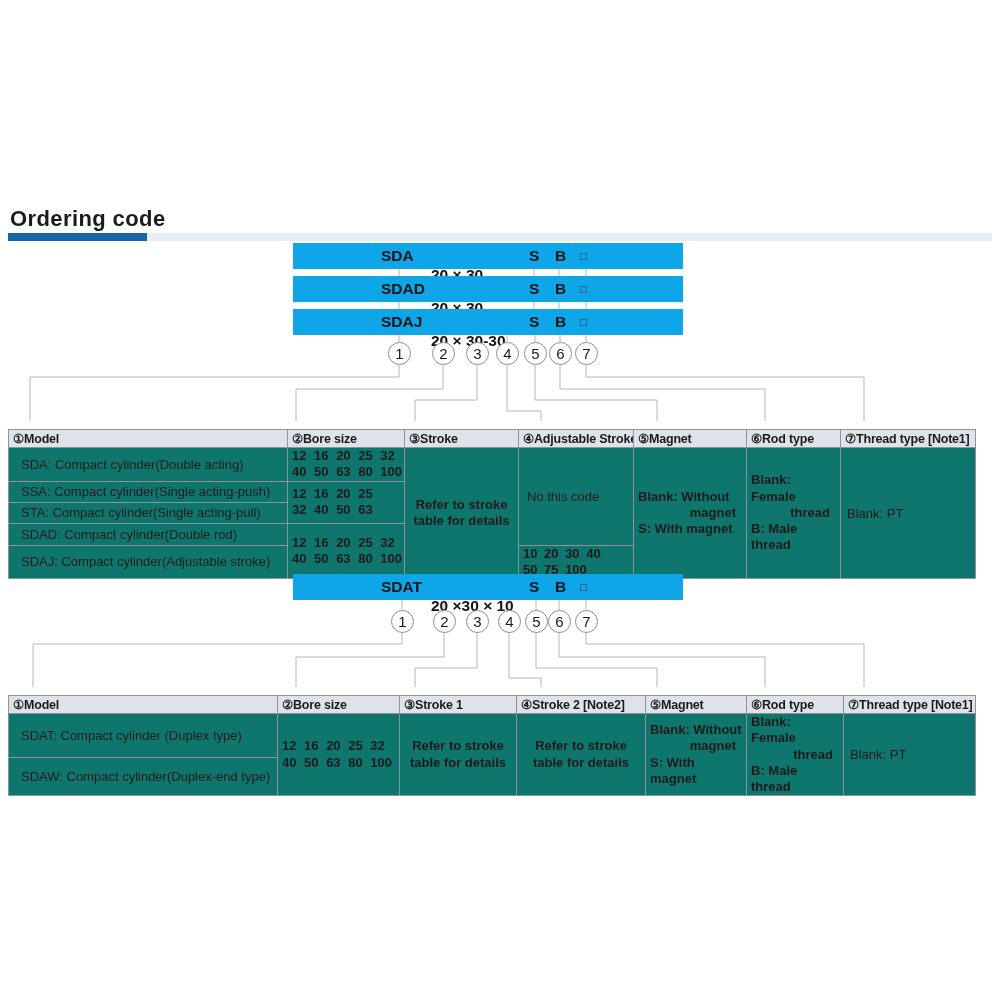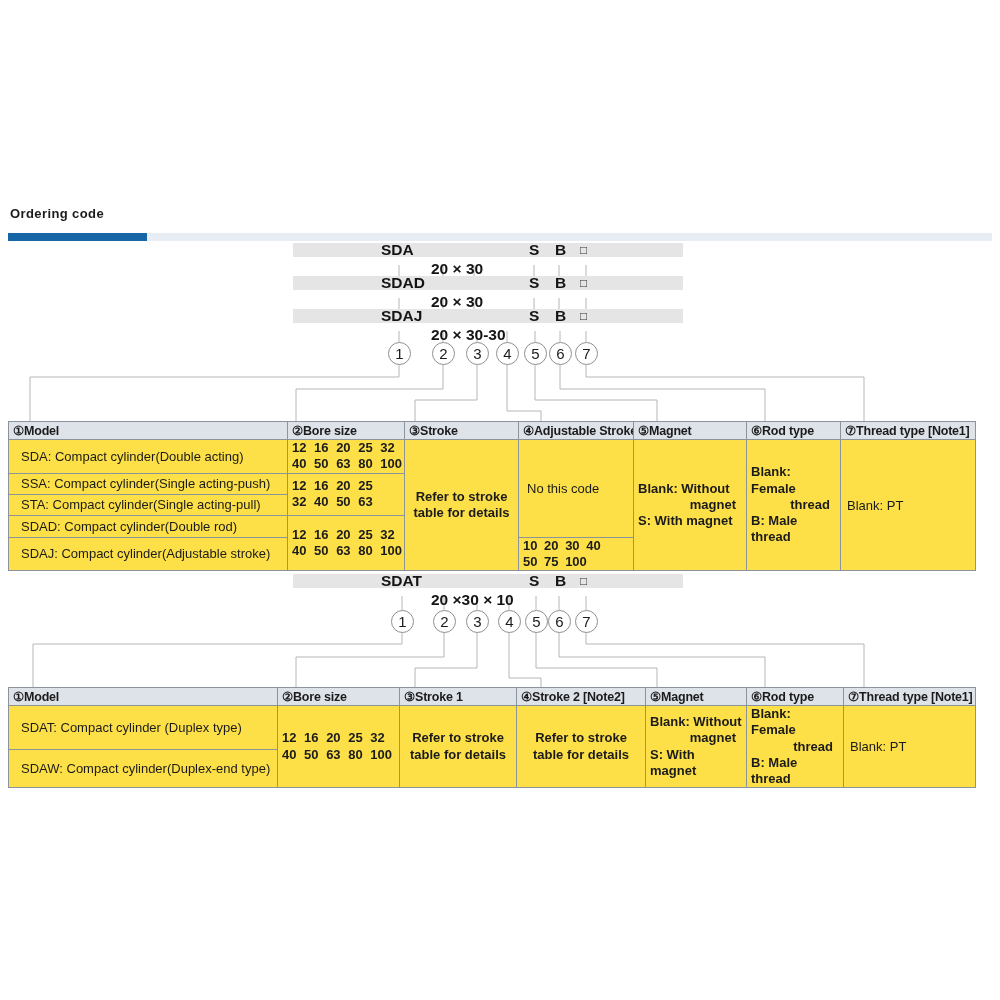--- a/index.html
+++ b/index.html
@@ -1,32 +1,32 @@
 <!DOCTYPE html>
 <html><head>
 <meta charset="utf-8">
 <style>
   html,body{margin:0;padding:0;background:#fff;}
   .page{position:relative;width:1000px;height:1000px;background:#fff;
         font-family:"Liberation Sans",sans-serif;color:#1b1b1b;overflow:hidden;}
   svg.conn{position:absolute;left:0;top:0;z-index:1;}
-  .title{position:absolute;left:10px;top:206px;font-size:13px;font-weight:bold;letter-spacing:.4px;}
+  .title{position:absolute;left:10px;top:206px;font-size:22px;font-weight:bold;letter-spacing:.4px;}
   .rule-dark{position:absolute;left:8px;top:233px;width:139px;height:8px;background:#1565a7;}
   .rule-light{position:absolute;left:147px;top:233px;width:845px;height:8px;background:#e8edf3;}
 
-  .codebar{position:absolute;left:293px;width:390px;height:14px;background:#e5e5e5;
+  .codebar{position:absolute;left:293px;width:390px;height:26px;background:#0ea5e9;
            font-weight:bold;font-size:15.5px;z-index:2;}
   .seg{position:absolute;top:50%;transform:translateY(-50%);white-space:pre;color:#141414;}
   .segm{left:88px;} .segs{left:138px;margin-top:19px;}
   .seg5{left:236px;} .seg6{left:262px;} .seg7{left:287px;font-size:12px;color:#333;}
 
   .circle{position:absolute;width:21px;height:21px;border:1px solid #8f8f8f;border-radius:50%;
           background:#fff;font-size:15px;line-height:21px;text-align:center;z-index:3;}
 
-  table.t{position:absolute;border-collapse:collapse;table-layout:fixed;background:#fde047;z-index:2;}
+  table.t{position:absolute;border-collapse:collapse;table-layout:fixed;background:#0f766e;z-index:2;margin-top:8px;}
   .t th,.t td{border:1px solid #8d939b;font-size:13px;padding:0 4px;overflow:hidden;vertical-align:middle;}
   .t th{background:#dee3ea;text-align:left;font-weight:bold;font-size:12.5px;
         white-space:nowrap;padding:1px 2px 1px 4px;letter-spacing:-.2px;}
   td.model{padding-left:12px;white-space:nowrap;}
   td.bore{line-height:1.18;word-spacing:4px;white-space:nowrap;padding-left:4px;}
   td.center{text-align:center;line-height:1.25;}
   td.adj{padding-left:8px;}
   td.adjb{line-height:1.18;word-spacing:3px;padding-left:6px;white-space:nowrap;}
   td.stack{padding:0 4px;line-height:1.25;font-weight:bold;}
   .ml{text-align:left;} .mr{text-align:right;padding-right:6px;}

